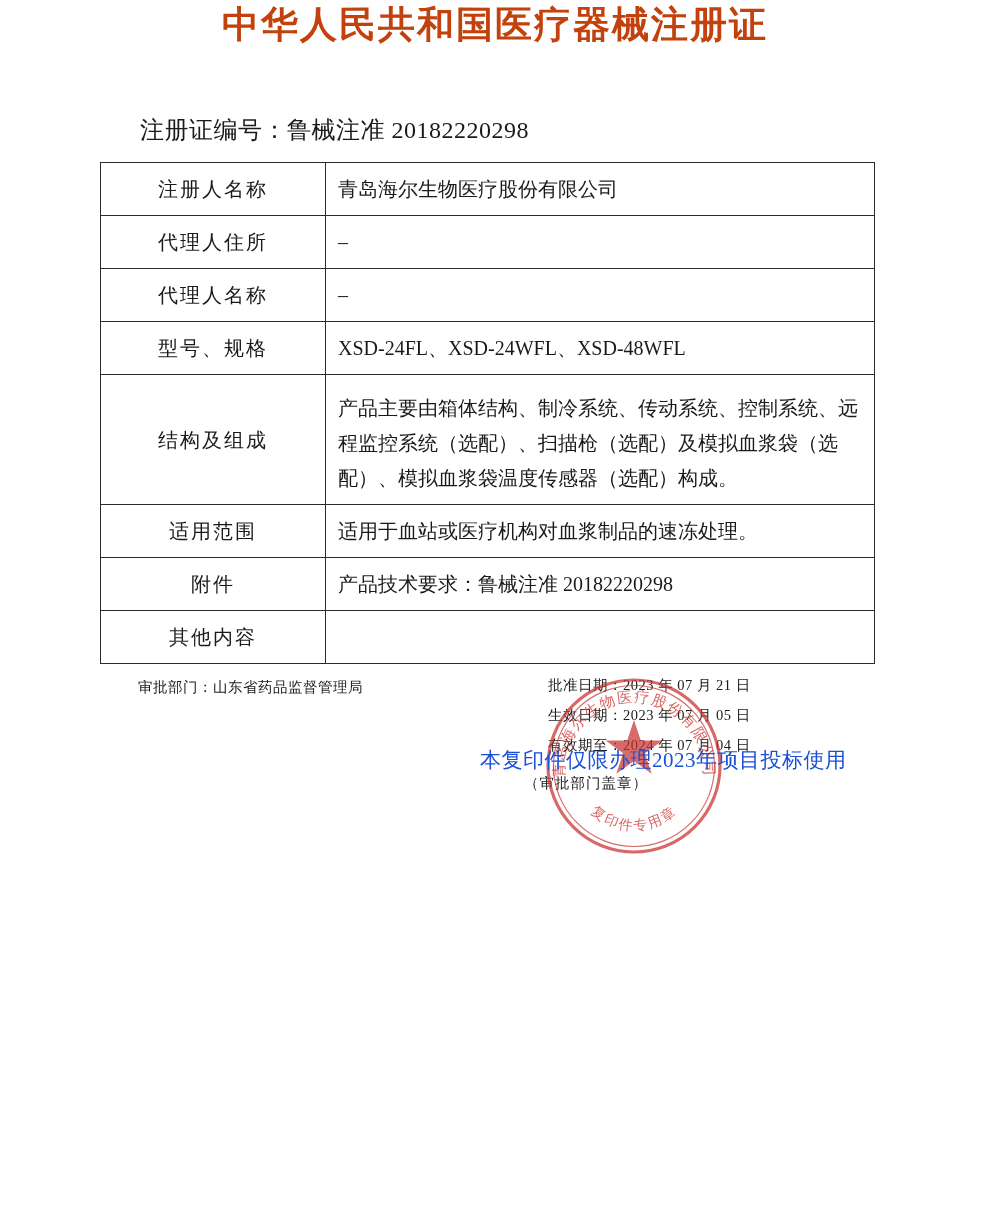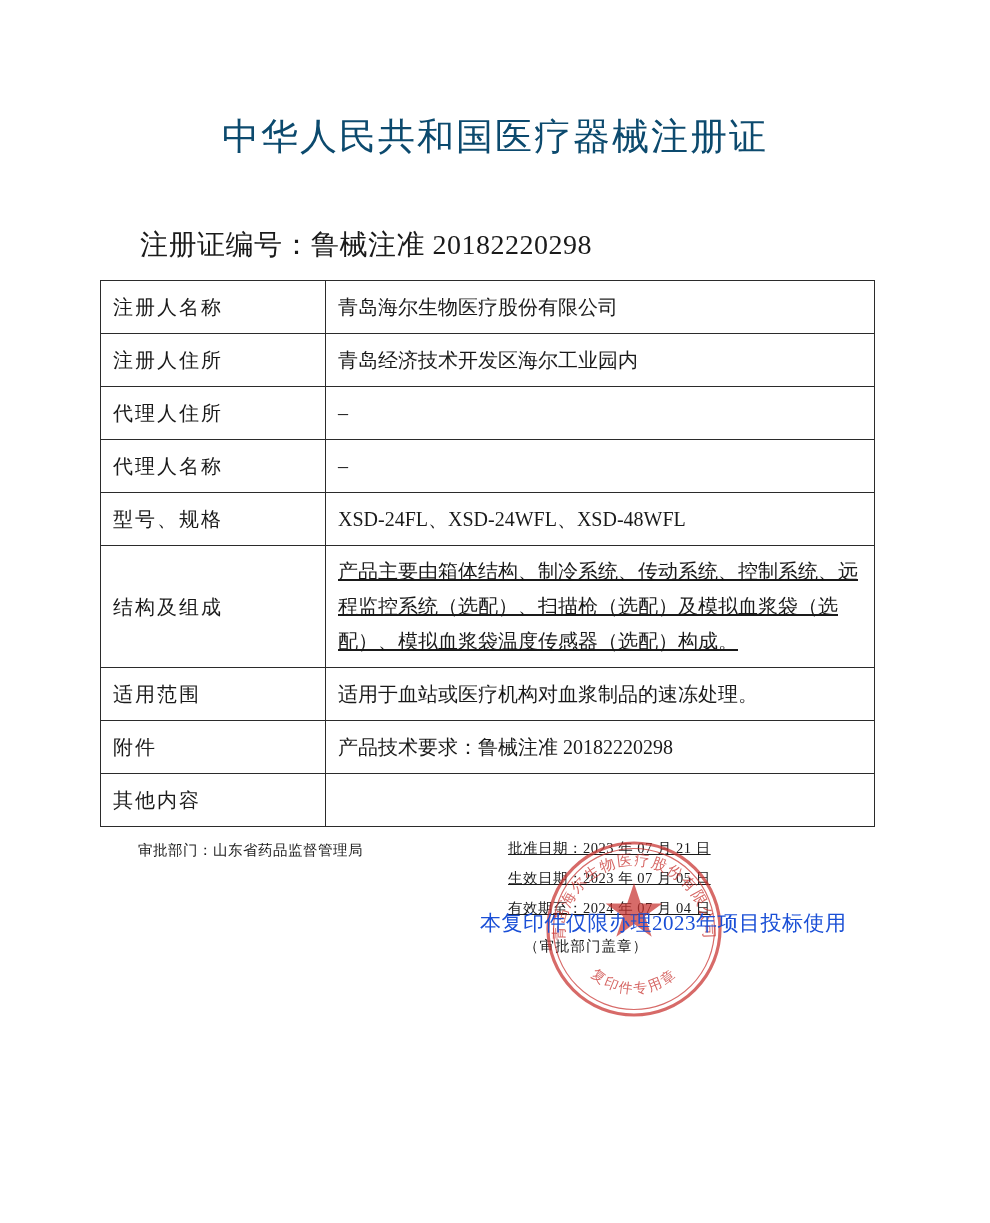--- a/index.html
+++ b/index.html
@@ -17,82 +17,79 @@
   }
   .page {
     position: relative;
     width: 990px;
     height: 1223px;
     box-sizing: border-box;
   }
   .doc-title {
     text-align: center;
     font-size: 37px;
-    font-weight: normal;
+    font-weight: bold;
     letter-spacing: 2px;
-    padding-top: 112px;
-    color: #0c4a6e;
+    color: #c2410c;
   }
   .reg-number {
     margin: 64px 4px 0 140px;
-    font-size: 28px;
+    font-size: 24px;
     letter-spacing: 0.5px;
   }
   table.cert {
     margin: 16px 0 0 100px;
     width: 775px;
     border-collapse: collapse;
     table-layout: fixed;
   }
   table.cert td {
     border: 1px solid #2b2b2b;
     font-size: 20px;
     padding: 10px 12px;
     vertical-align: middle;
     line-height: 1.6;
   }
   td.label {
     width: 200px;
-    text-align: left;
+    text-align: center;
     letter-spacing: 2px;
     white-space: nowrap;
   }
   td.value {
     text-align: left;
     padding-left: 16px;
     word-break: break-word;
   }
   td.value.multiline {
     line-height: 1.75;
-    padding-top: 8px;
+    padding-top: 16px;
     padding-bottom: 8px;
-    text-decoration: underline;
   }
   .row-h-normal td { height: 30px; }
   .footer {
     position: relative;
     margin: 6px 0 0 0;
     width: 990px;
     height: 160px;
     font-size: 14.5px;
     text-align: center;
   }
   .foot-left {
     position: absolute;
     left: 138px;
     top: 8px;
     letter-spacing: 0.5px;
   }
   .foot-right {
     position: absolute;
-    left: 508px;
+    left: 548px;
     top: 0px;
     line-height: 30px;
     letter-spacing: 0.5px;
-    text-decoration: underline;
   }
   .foot-seal-label {
     position: absolute;
     left: 524px;
     top: 104px;
     letter-spacing: 1px;
   }
   .stamp {
     position: absolute;
     left: 540px;
@@ -121,24 +118,20 @@
 
   <div class="reg-number">
     <span>注册证编号：</span><span>鲁械注准 20182220298</span>
   </div>
 
   <table class="cert">
     <tbody>
       <tr class="row-h-normal">
         <td class="label">注册人名称</td>
         <td class="value">青岛海尔生物医疗股份有限公司</td>
-      </tr>
-      <tr class="row-h-normal">
-        <td class="label">注册人住所</td>
-        <td class="value">青岛经济技术开发区海尔工业园内</td>
       </tr>
       <tr class="row-h-normal">
         <td class="label">代理人住所</td>
         <td class="value">–</td>
       </tr>
       <tr class="row-h-normal">
         <td class="label">代理人名称</td>
         <td class="value">–</td>
       </tr>
       <tr class="row-h-normal">

